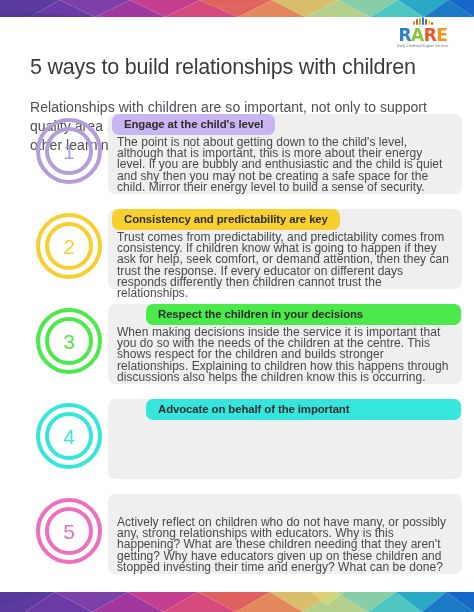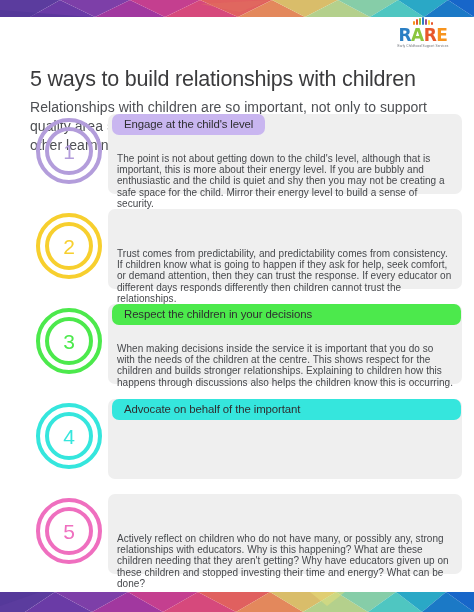--- a/index.html
+++ b/index.html
@@ -41,21 +41,21 @@
     display:inline-block;
   }
   .logo-tag{
     font-size:3.1px;letter-spacing:0.15px;color:#6b6f76;
     margin-top:1px;white-space:nowrap;
     transform:scale(1,1);
   }
 
   
   .title{
-    position:absolute;left:30px;top:52px;
+    position:absolute;left:30px;top:40px;
     font-size:21.5px;line-height:26px;
     font-weight:400;color:#3b3b3d;
     letter-spacing:-0.2px;
     white-space:nowrap;
   }
   .subtitle{
     position:absolute;left:30px;top:84px;width:410px;
     font-size:14px;line-height:19px;
     color:#4d4f53;letter-spacing:0.05px;
   }
@@ -98,28 +98,28 @@
   }
   .pill{
     position:absolute;left:4px;top:0;
     border-radius:7px;
     padding:3px 12px 4px 12px;
     font-size:11.4px;line-height:14px;
     color:#2e2e30;
     letter-spacing:-0.1px;
     white-space:nowrap;
     box-sizing:border-box;
-  }
-  .pill.wide{right:1px;}
+    font-weight:bold;
+  }
+  .pill.wide{right:1px;margin-left:34px;}
   .body-text{
     position:absolute;left:9px;right:9px;top:23px;
-    font-size:10px;line-height:11.2px;
+    font-size:12px;line-height:11.2px;
     color:#46484c;letter-spacing:0.04px;
     text-align:left;
-    margin-top:16px;
   }
 </style>
 </head>
 <body>
 
 <div class="page">
 
   <div class="banner banner-top">
     <svg viewBox="0 0 474 17" preserveAspectRatio="none">
       <polygon points="0,0 60,0 30,17 0,17" fill="#5b3c9e"></polygon>
@@ -180,20 +180,21 @@
     </div>
 
     <div class="section">
       <div class="ring-wrap" style="color:#f7cf2e">
         <div class="ring-outer"></div>
         <div class="ring-inner">
           <span class="ring-num">2</span>
         </div>
       </div>
       <div class="card">
+        <div class="pill" style="background:#f7cf2e">Consistency and predictability are key</div>
         <div class="body-text">Trust comes from predictability, and predictability comes from consistency. If children know what is going to happen if they ask for help, seek comfort, or demand attention, then they can trust the response. If every educator on different days responds differently then children cannot trust the relationships.</div>
       </div>
     </div>
 
     <div class="section">
       <div class="ring-wrap" style="color:#4ce94c">
         <div class="ring-outer"></div>
         <div class="ring-inner">
           <span class="ring-num">3</span>
         </div>

